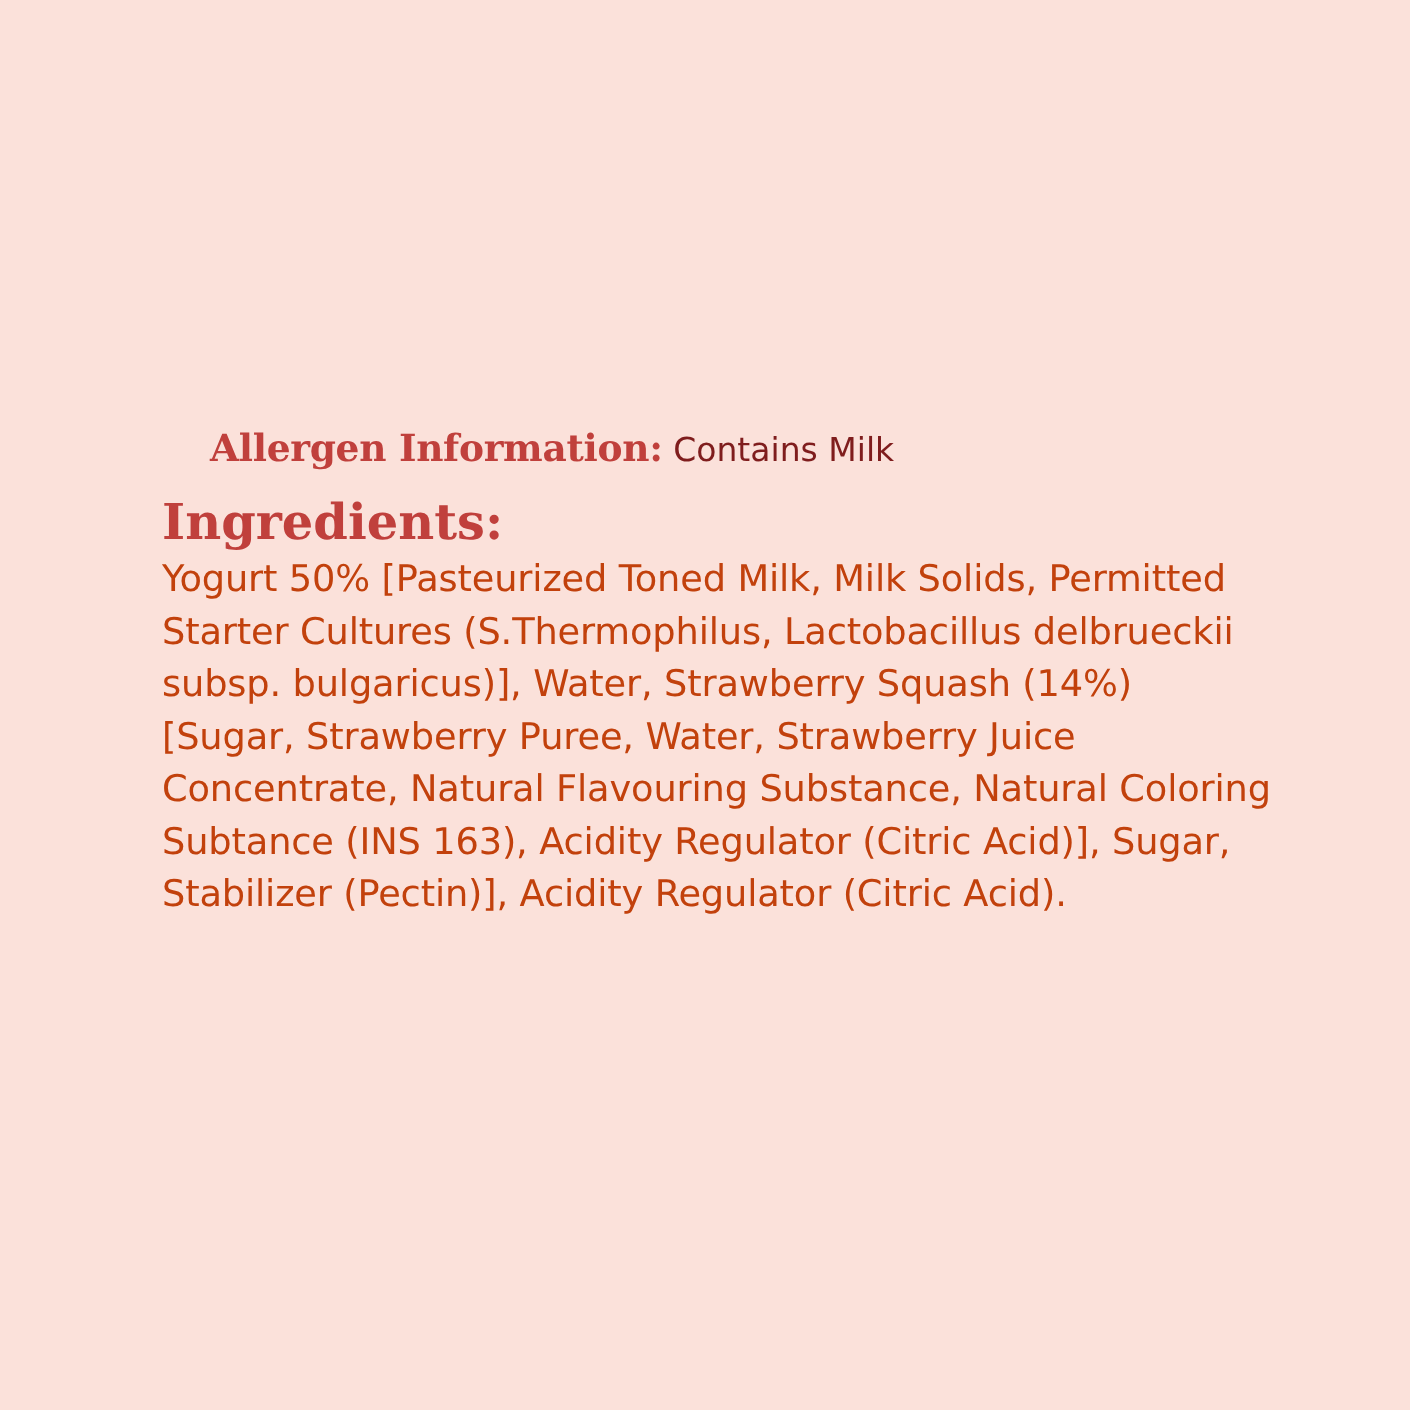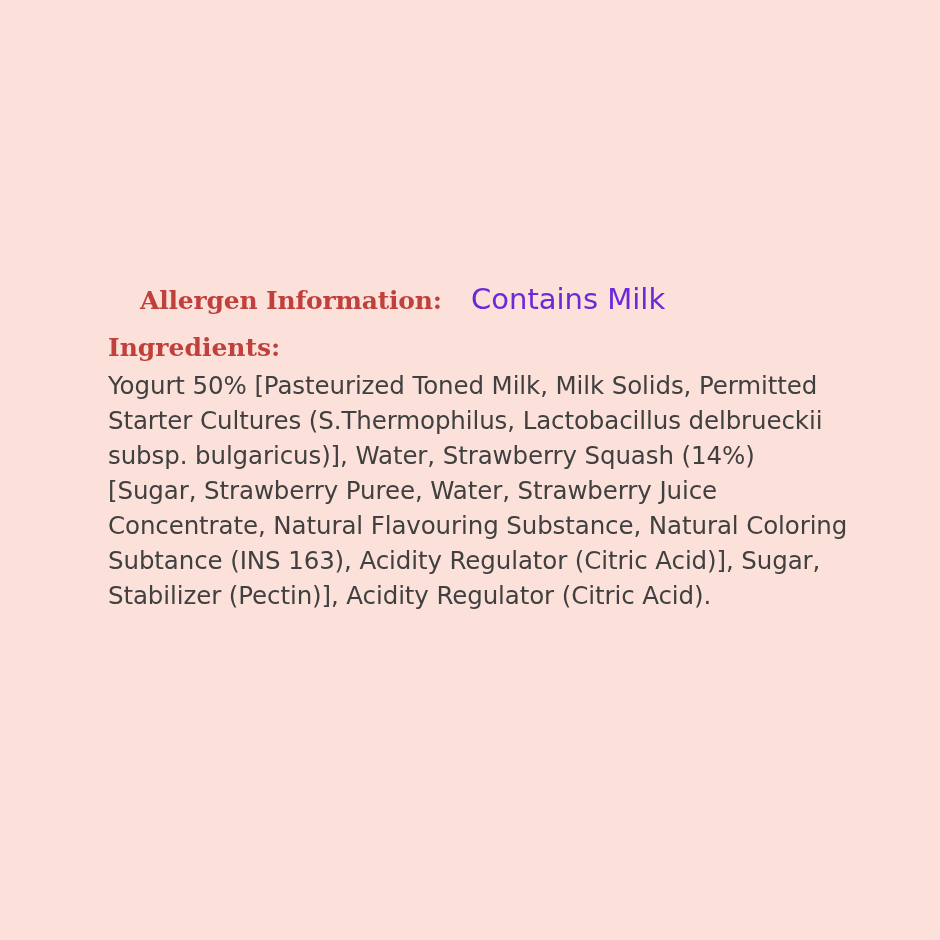--- a/index.html
+++ b/index.html
@@ -28,34 +28,33 @@
   }
   .allergen-heading {
     font-family: "DejaVu Serif", serif;
     font-weight: bold;
     color: #c0403c;
     font-size: 25px;
     letter-spacing: -0.2px;
     margin-left: 32px;
   }
   .allergen-value {
-    color: #6d28d9;
-    font-size: 29px;
-    margin-left: 20px;
+    color: #7f1d1d;
+    font-size: 22px;
   }
   .ingredients-heading {
     font-family: "DejaVu Serif", serif;
     font-weight: bold;
     color: #c0403c;
-    font-size: 25px;
+    font-size: 33px;
     line-height: 32px;
     margin-bottom: 4px;
   }
   .ingredients-body {
-    color: #404040;
+    color: #c2410c;
     font-size: 24.5px;
     line-height: 35px;
     letter-spacing: -0.1px;
     max-width: 740px;
   }
 </style>
 </head>
 <body>
 
 <div class="label-panel">

